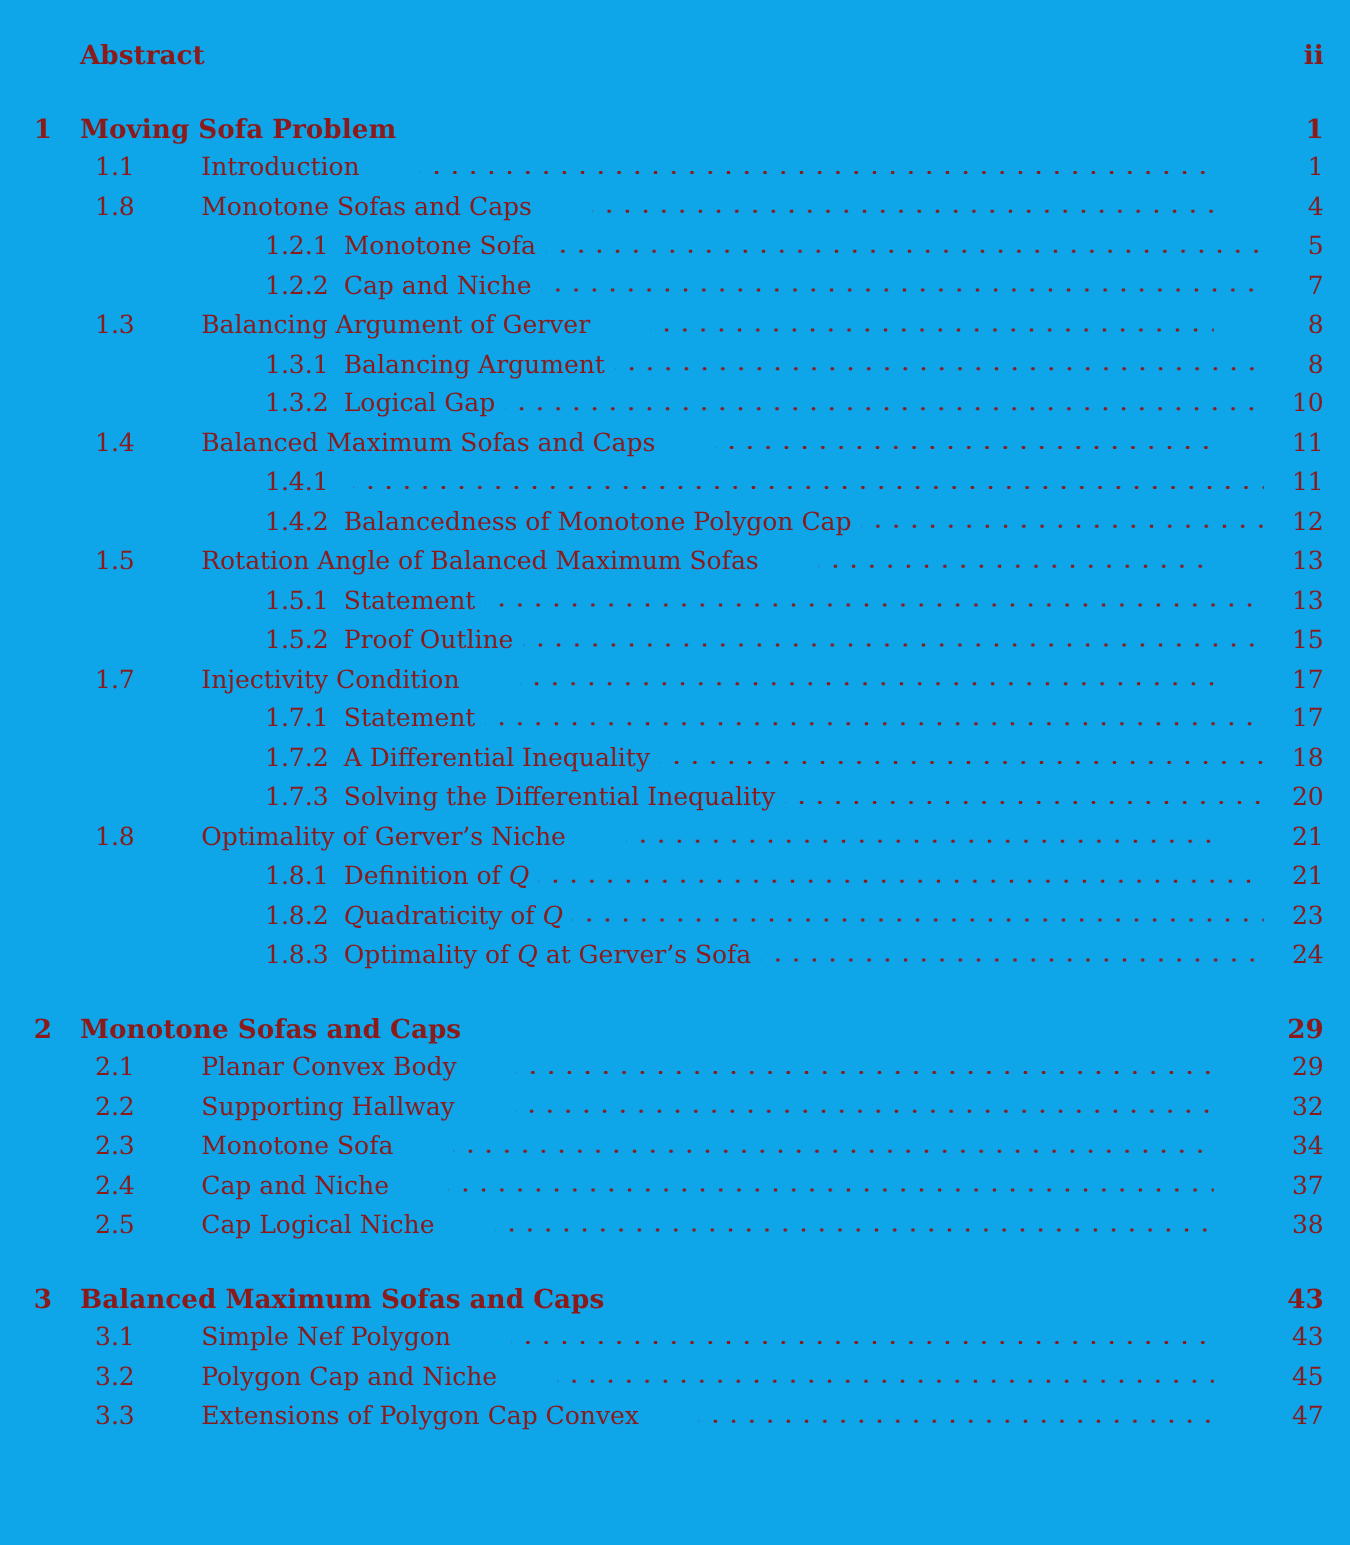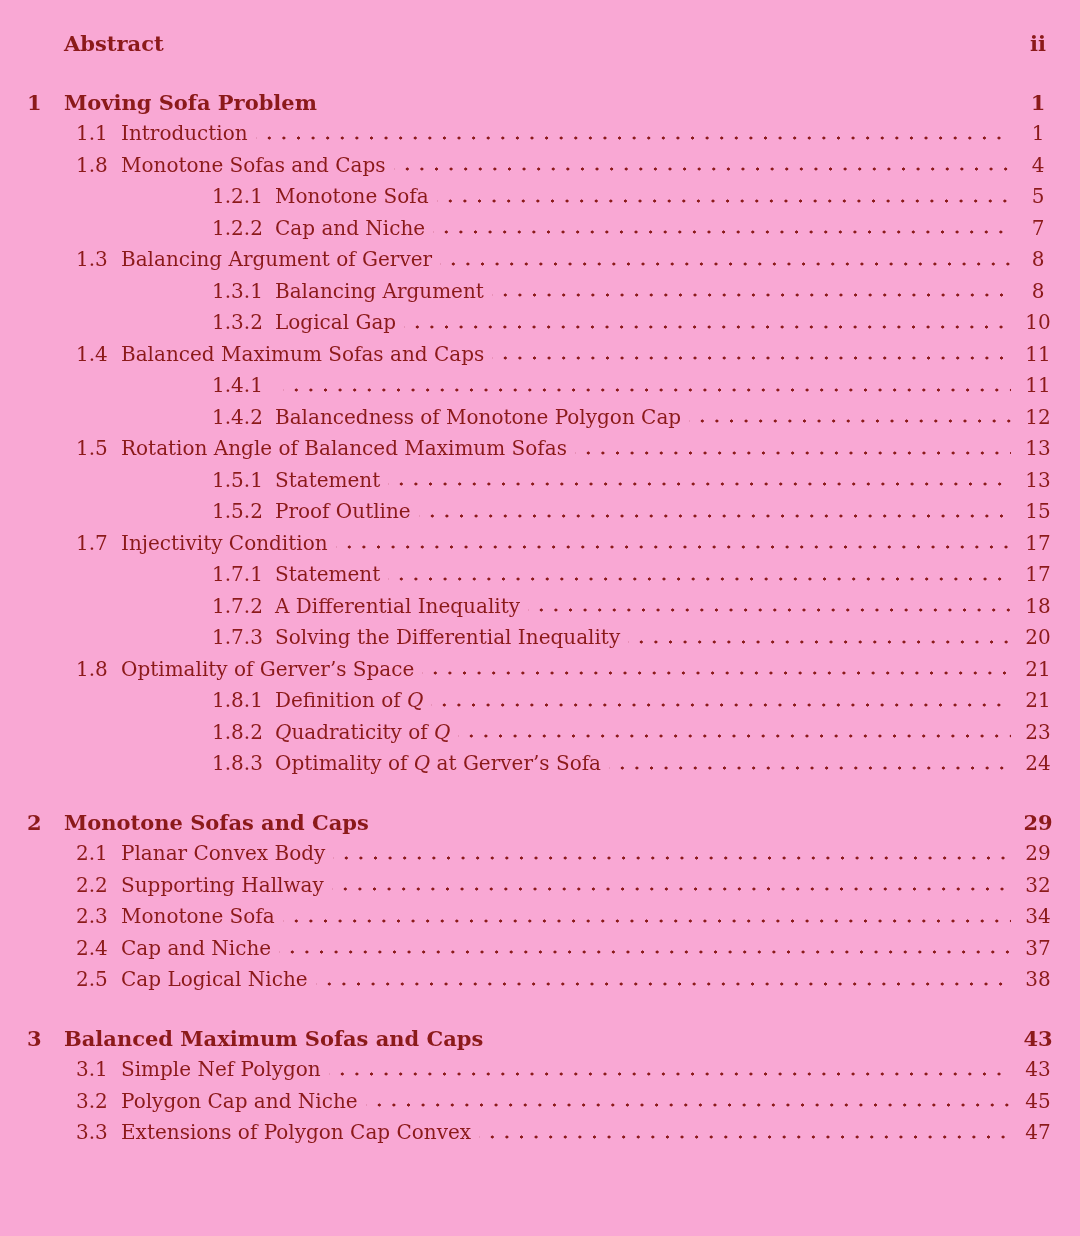--- a/index.html
+++ b/index.html
@@ -1,54 +1,54 @@
 <!DOCTYPE html>
 <html style="--ink: #8B1A1A; --footer-ink: #1a1a1a;"><head>
 <meta charset="utf-8">
 <style>
   * { margin: 0; padding: 0; box-sizing: border-box; }
   html, body { background: #ffffff; }
   .page {
     position: relative;
     width: 1080px;
     height: 1236px;
-    background: #f9a8d4;
+    background: #0ea5e9;
     color: var(--ink, #8B1A1A);
     font-family: "DejaVu Serif", "Liberation Serif", serif;
     font-size: 20px;
     padding: 28px 21px 0 27px;
     overflow: hidden;
   }
   .row {
     display: flex;
     align-items: baseline;
     line-height: 31.5px;
   }
   .row.bold { font-weight: bold; font-size: 21px; }
   .row.space { margin-top: 27px; }
   .num { flex: none; }
   .lvl0 .num { width: 37px; }
-  .lvl1 { padding-left: 49px; }
+  .lvl1 { padding-left: 49px; gap: 40px; }
   .lvl1 .num { width: 45px; }
   .lvl2 { padding-left: 173px; }
   .lvl2 .num { width: 63px; margin-left: 12px; }
   .title { flex: none; white-space: pre; }
   .mathcal { font-style: italic; }
   .leader {
     flex: 1 1 auto;
     min-width: 0;
     align-self: stretch;
     margin: 0 6px 0 8px;
     background-image: radial-gradient(circle, var(--ink, #8B1A1A) 1.45px, rgba(0,0,0,0) 1.6px);
     background-size: 14.6px 4px;
     background-repeat: repeat-x;
     background-position: 6px calc(100% - 10px);
   }
   .leader.none { background: none; }
-  .pagenum { flex: none; width: 42px; text-align: center; }
+  .pagenum { flex: none; width: 42px; text-align: right; }
   .footer {
     position: absolute;
     top: 1256px;
     left: 0;
     right: 0;
     text-align: center;
     color: var(--footer-ink, #1a1a1a);
     font-size: 20px;
   }
 </style>
@@ -165,21 +165,21 @@
         <span class="pagenum">18</span>
       </div>
       <div class="row lvl2">
         <span class="num">1.7.3</span>
         <span class="title">Solving the Differential Inequality</span>
         <span class="leader"></span>
         <span class="pagenum">20</span>
       </div>
       <div class="row lvl1">
         <span class="num">1.8</span>
-        <span class="title">Optimality of Gerver’s Space</span>
+        <span class="title">Optimality of Gerver’s Niche</span>
         <span class="leader"></span>
         <span class="pagenum">21</span>
       </div>
       <div class="row lvl2">
         <span class="num">1.8.1</span>
         <span class="title">Definition of <span class="mathcal">Q</span></span>
         <span class="leader"></span>
         <span class="pagenum">21</span>
       </div>
       <div class="row lvl2">

